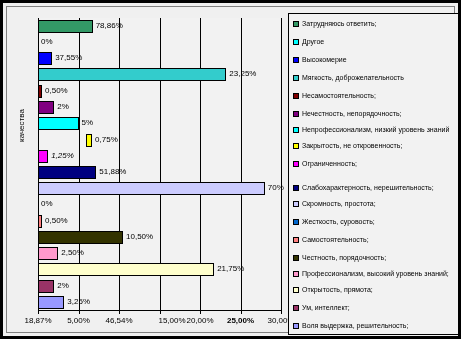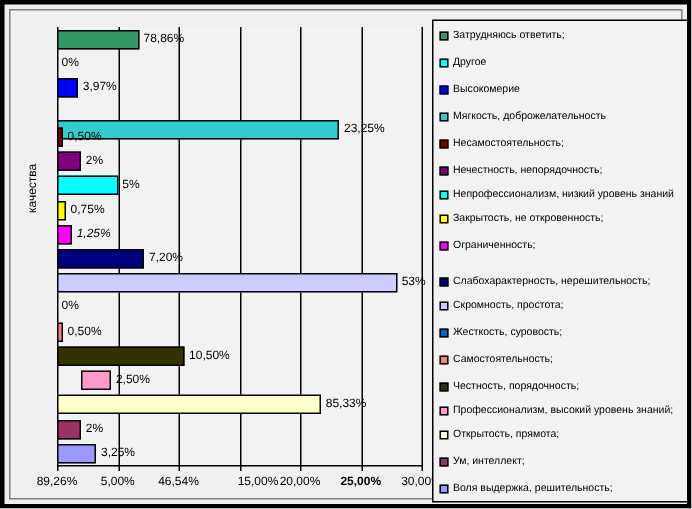--- a/index.html
+++ b/index.html
@@ -174,89 +174,89 @@
           <div class="bar-row" style="top: 0px; height: 16.2222px;">
             <div class="bar" title="Затрудняюсь ответить; 6,75%" style="width: 54.675px; background: rgb(51, 153, 102);"></div>
             <div class="bar-label" style="left: 57.675px;">78,86%</div>
           </div>
           <div class="bar-row" style="top: 16.2222px; height: 16.2222px;">
             <div class="bar zero" title="Другое 0%" style="width: 0px; background: rgb(0, 255, 255);"></div>
             <div class="bar-label" style="left: 3px;">0%</div>
           </div>
           <div class="bar-row" style="top: 32.4444px; height: 16.2222px;">
             <div class="bar" title="Высокомерие 1,75%" style="width: 14.175px; background: rgb(0, 0, 255);"></div>
-            <div class="bar-label" style="left: 17.175px;">3,97%</div>
-          </div>
-          <div class="bar-row" style="top: 60px; height: 16.2222px;">
+            <div class="bar-label" style="left: 17.175px;">37,55%</div>
+          </div>
+          <div class="bar-row" style="top: 48px; height: 16.2222px;">
             <div class="bar" title="Мягкость, доброжелательность 23,25%" style="width: 188.325px; background: rgb(51, 204, 204);"></div>
             <div class="bar-label" style="left: 191.325px;">23,25%</div>
           </div>
           <div class="bar-row" style="top: 64.8889px; height: 16.2222px;">
             <div class="bar" title="Несамостоятельность; 0,50%" style="width: 4.05px; background: rgb(128, 0, 0);"></div>
             <div class="bar-label" style="left: 7.05px;">0,50%</div>
           </div>
           <div class="bar-row" style="top: 81.1111px; height: 16.2222px;">
             <div class="bar" title="Нечестность, непорядочность; 2%" style="width: 16.2px; background: rgb(128, 0, 128);"></div>
             <div class="bar-label" style="left: 19.2px;">2%</div>
           </div>
           <div class="bar-row" style="top: 97.3333px; height: 16.2222px;">
             <div class="bar" title="Непрофессионализм, низкий уровень знаний 5%" style="width: 40.5px; background: rgb(0, 255, 255);"></div>
             <div class="bar-label" style="left: 43.5px;">5%</div>
           </div>
-          <div class="bar-row" style="top: 113.556px; height: 16.2222px;">
+          <div class="bar-row" style="top: 113.556px; height: 16.2222px; margin-left: 48px;">
             <div class="bar" title="Закрытость, не откровенность; 0,75%" style="width: 6.075px; background: rgb(255, 255, 0);"></div>
             <div class="bar-label" style="left: 9.075px;">0,75%</div>
           </div>
           <div class="bar-row" style="top: 129.778px; height: 16.2222px; font-style: italic;">
             <div class="bar" title="Ограниченность; 1,25%" style="width: 10.125px; background: rgb(255, 0, 255);"></div>
             <div class="bar-label" style="left: 13.125px;">1,25%</div>
           </div>
           <div class="bar-row" style="top: 146px; height: 16.2222px;">
             <div class="bar" title="Слабохарактерность, нерешительность; 7,20%" style="width: 58.32px; background: rgb(0, 0, 128);"></div>
-            <div class="bar-label" style="left: 61.32px;">7,20%</div>
+            <div class="bar-label" style="left: 61.32px;">51,88%</div>
           </div>
           <div class="bar-row" style="top: 162.222px; height: 16.2222px;">
             <div class="bar" title="Скромность, простота; 28%" style="width: 226.8px; background: rgb(204, 204, 255);"></div>
-            <div class="bar-label" style="left: 229.8px;">53%</div>
+            <div class="bar-label" style="left: 229.8px;">70%</div>
           </div>
           <div class="bar-row" style="top: 178.444px; height: 16.2222px;">
             <div class="bar zero" title="Жесткость, суровость; 0%" style="width: 0px; background: rgb(0, 102, 204);"></div>
             <div class="bar-label" style="left: 3px;">0%</div>
           </div>
           <div class="bar-row" style="top: 194.667px; height: 16.2222px;">
             <div class="bar" title="Самостоятельность; 0,50%" style="width: 4.05px; background: rgb(255, 128, 128);"></div>
             <div class="bar-label" style="left: 7.05px;">0,50%</div>
           </div>
           <div class="bar-row" style="top: 210.889px; height: 16.2222px;">
             <div class="bar" title="Честность, порядочность; 10,50%" style="width: 85.05px; background: rgb(51, 51, 0);"></div>
             <div class="bar-label" style="left: 88.05px;">10,50%</div>
           </div>
-          <div class="bar-row" style="top: 227.111px; height: 16.2222px; margin-left: 16px;">
+          <div class="bar-row" style="top: 227.111px; height: 16.2222px;">
             <div class="bar" title="Профессионализм, высокий уровень знаний; 2,50%" style="width: 20.25px; background: rgb(255, 153, 204);"></div>
             <div class="bar-label" style="left: 23.25px;">2,50%</div>
           </div>
           <div class="bar-row" style="top: 243.333px; height: 16.2222px;">
             <div class="bar" title="Открытость, прямота; 21,75%" style="width: 176.175px; background: rgb(255, 255, 204);"></div>
-            <div class="bar-label" style="left: 179.175px;">85,33%</div>
+            <div class="bar-label" style="left: 179.175px;">21,75%</div>
           </div>
           <div class="bar-row" style="top: 259.556px; height: 16.2222px;">
             <div class="bar" title="Ум, интеллект; 2%" style="width: 16.2px; background: rgb(153, 51, 102);"></div>
             <div class="bar-label" style="left: 19.2px;">2%</div>
           </div>
           <div class="bar-row" style="top: 275.778px; height: 16.2222px;">
             <div class="bar" title="Воля выдержка, решительность; 3,25%" style="width: 26.325px; background: rgb(153, 153, 255);"></div>
             <div class="bar-label" style="left: 29.325px;">3,25%</div>
           </div>
         </div>
     </div>
 
     <div id="x-axis"></div>
     <div id="x-ticks">
         <div class="tick" style="left: 31px;"></div>
-        <div class="xtick-label" style="left: 31px;">89,26%</div>
+        <div class="xtick-label" style="left: 31px;">18,87%</div>
         <div class="tick" style="left: 71.5px;"></div>
         <div class="xtick-label" style="left: 71.5px;">5,00%</div>
         <div class="tick" style="left: 112px;"></div>
         <div class="xtick-label" style="left: 112px;">46,54%</div>
         <div class="tick" style="left: 152.5px;"></div>
         <div class="xtick-label" style="left: 165px;">15,00%</div>
         <div class="tick" style="left: 193px;"></div>
         <div class="xtick-label" style="left: 193px;">20,00%</div>
         <div class="tick" style="left: 233.5px;"></div>
         <div class="xtick-label" style="left: 233.5px; font-weight: bold;">25,00%</div>

